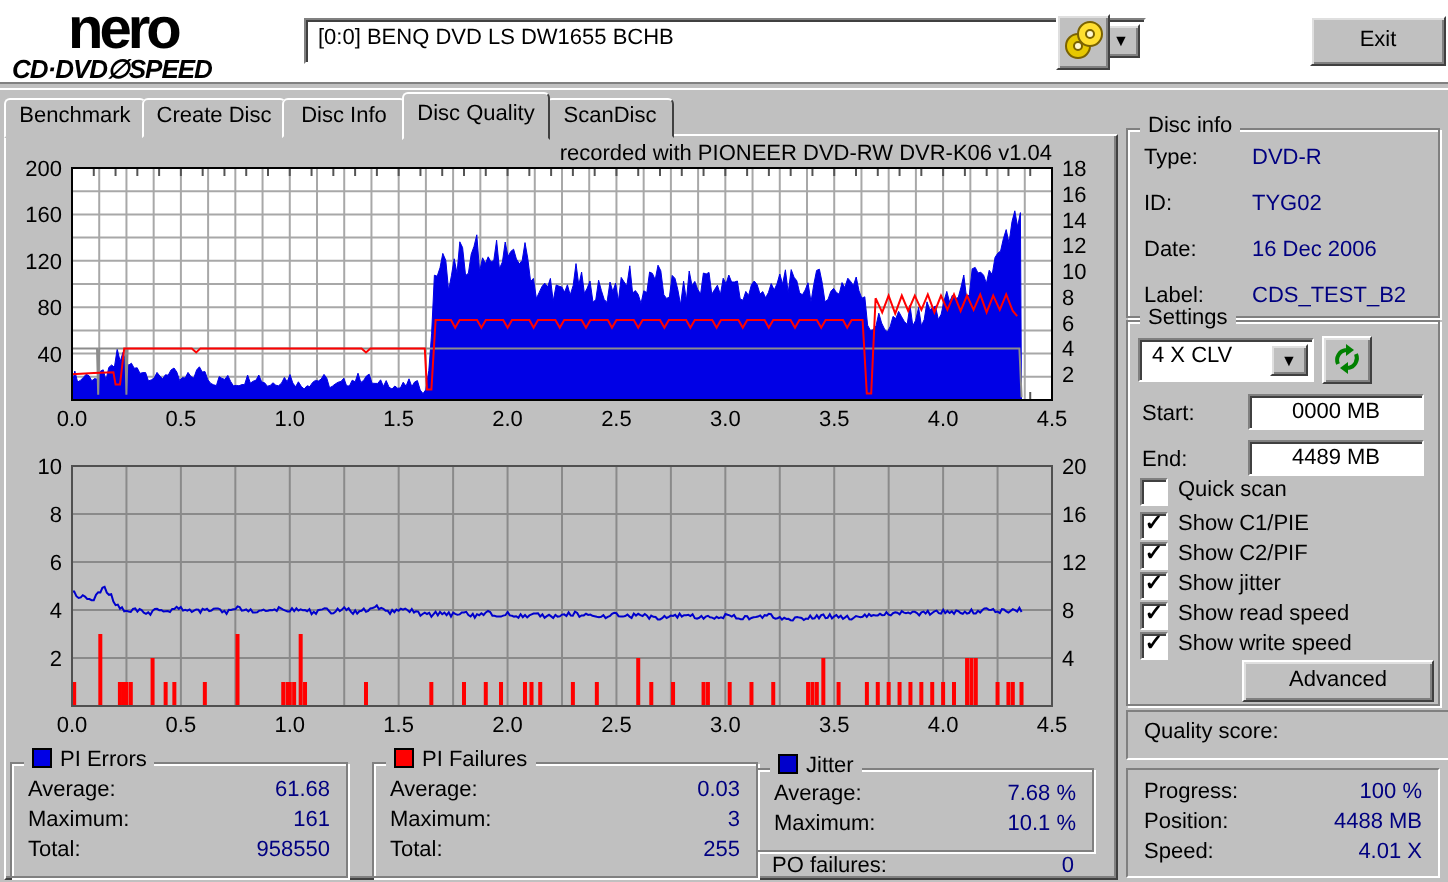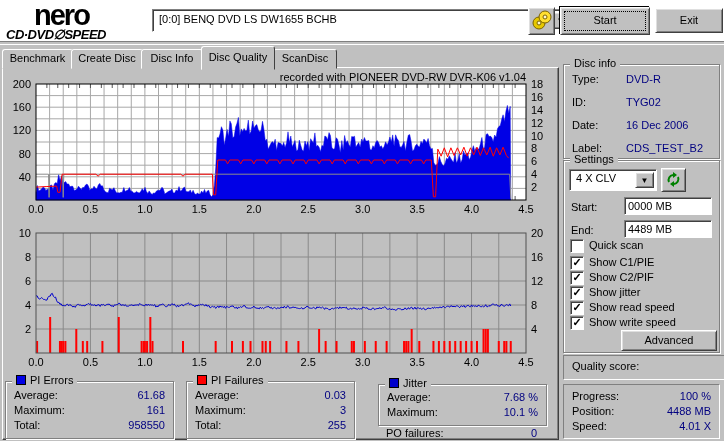--- a/index.html
+++ b/index.html
@@ -5,21 +5,21 @@
   html,body{margin:0;padding:0;}
   body{width:724px;height:441px;position:relative;overflow:hidden;
        background:#c0c0c0;font-family:"Liberation Sans",sans-serif;font-size:11px;color:#000;}
   .abs{position:absolute;}
   
   #toolbar{left:0;top:0;width:724px;height:41px;background:#ffffff;}
   #separator{left:0;top:41px;width:724px;height:2px;border-top:1px solid #808080;border-bottom:1px solid #ffffff;background:#c0c0c0;}
   .logo-nero{left:30px;top:0px;font-size:29px;font-weight:bold;letter-spacing:-2px;line-height:28px;}
   .logo-sub{left:2px;top:26px;font-size:13px;font-weight:bold;font-style:italic;letter-spacing:-0.5px;}
   
-  .sunken{background:#fff;border:1px solid;border-color:#808080 #fff #fff #808080;box-shadow:inset 1px 1px 0 #404040;}
+  .sunken{background:#fff;border:1px solid;border-color:#808080 #fff #fff #808080;box-shadow:inset 1px 1px 0 #404040;text-align:center;}
   .sunkenpanel{border:1px solid;border-color:#808080 #fff #fff #808080;}
   .btn95{background:#c0c0c0;border:1px solid;border-color:#fff #404040 #404040 #fff;
          box-shadow:inset 1px 1px 0 #dfdfdf, inset -1px -1px 0 #808080;text-align:center;cursor:default;}
   .groupbox{border:1px solid #808080;box-shadow:1px 1px 0 #fff, inset 1px 1px 0 #fff;}
   .legend{position:absolute;top:-8px;left:6px;background:#c0c0c0;padding:0 4px;white-space:nowrap;}
   .legend .sq{display:inline-block;width:8px;height:8px;margin-right:4px;border:1px solid #000;vertical-align:-1px;}
   .val{color:#000080;}
   .row-label{position:absolute;left:8px;}
   .row-val{position:absolute;right:8px;text-align:left;color:#000080;}
   
@@ -53,26 +53,20 @@
     <span class="txt">[0:0]   BENQ DVD LS DW1655 BCHB</span>
     <div class="btn95 arrow">▼</div>
   </div>
   <div class="abs btn95" style="left:528px;top:7px;width:25px;height:26px;">
     <svg width="23" height="24">
       <circle cx="9" cy="15" r="6" fill="#e6c800" stroke="#7a6200"></circle>
       <circle cx="9" cy="15" r="2" fill="#fff8d0" stroke="#7a6200"></circle>
       <circle cx="15" cy="9" r="6" fill="#ffdf30" stroke="#7a6200"></circle>
       <circle cx="15" cy="9" r="2" fill="#fff8d0" stroke="#7a6200"></circle>
     </svg>
-  </div>
-  <div class="abs" style="left:559px;top:6px;width:88px;height:26px;border:1px solid #000;">
-    <div class="btn95" style="width:100%;height:100%;line-height:24px;position:relative;">
-      <div class="focusrect"></div>
-      <span>Start</span>
-    </div>
   </div>
   <div class="abs btn95" style="left:655px;top:8px;width:66px;height:23px;line-height:22px;">
     <span>Exit</span>
   </div>
 </div>
 <div id="separator" class="abs"></div>
 
 <div class="tab" style="left:2px;width:69px;">Benchmark</div>
 <div class="tab" style="left:71px;width:70px;">Create Disc</div>
 <div class="tab" style="left:141px;width:60px;">Disc Info</div>
@@ -355,21 +349,21 @@
   <div class="abs" style="left:0;top:22px;width:100%;height:14px;">
       <span class="row-label">Maximum:</span>
       <span class="row-val">161</span>
     </div>
   <div class="abs" style="left:0;top:37px;width:100%;height:14px;">
       <span class="row-label">Total:</span>
       <span class="row-val">958550</span>
     </div>
 </div>
 
-<div class="abs groupbox" style="left:186px;top:381px;width:167px;height:56px;z-index:2;">
+<div class="abs groupbox" style="left:186px;top:381px;width:167px;height:56px;z-index:2;padding-left:24px;">
   <div class="legend"><span class="sq" style="background:#ff0000;"></span><span>PI Failures</span></div>
   <div class="abs" style="left:0;top:7px;width:100%;height:14px;">
       <span class="row-label">Average:</span>
       <span class="row-val">0.03</span>
     </div>
   <div class="abs" style="left:0;top:22px;width:100%;height:14px;">
       <span class="row-label">Maximum:</span>
       <span class="row-val">3</span>
     </div>
   <div class="abs" style="left:0;top:37px;width:100%;height:14px;">

